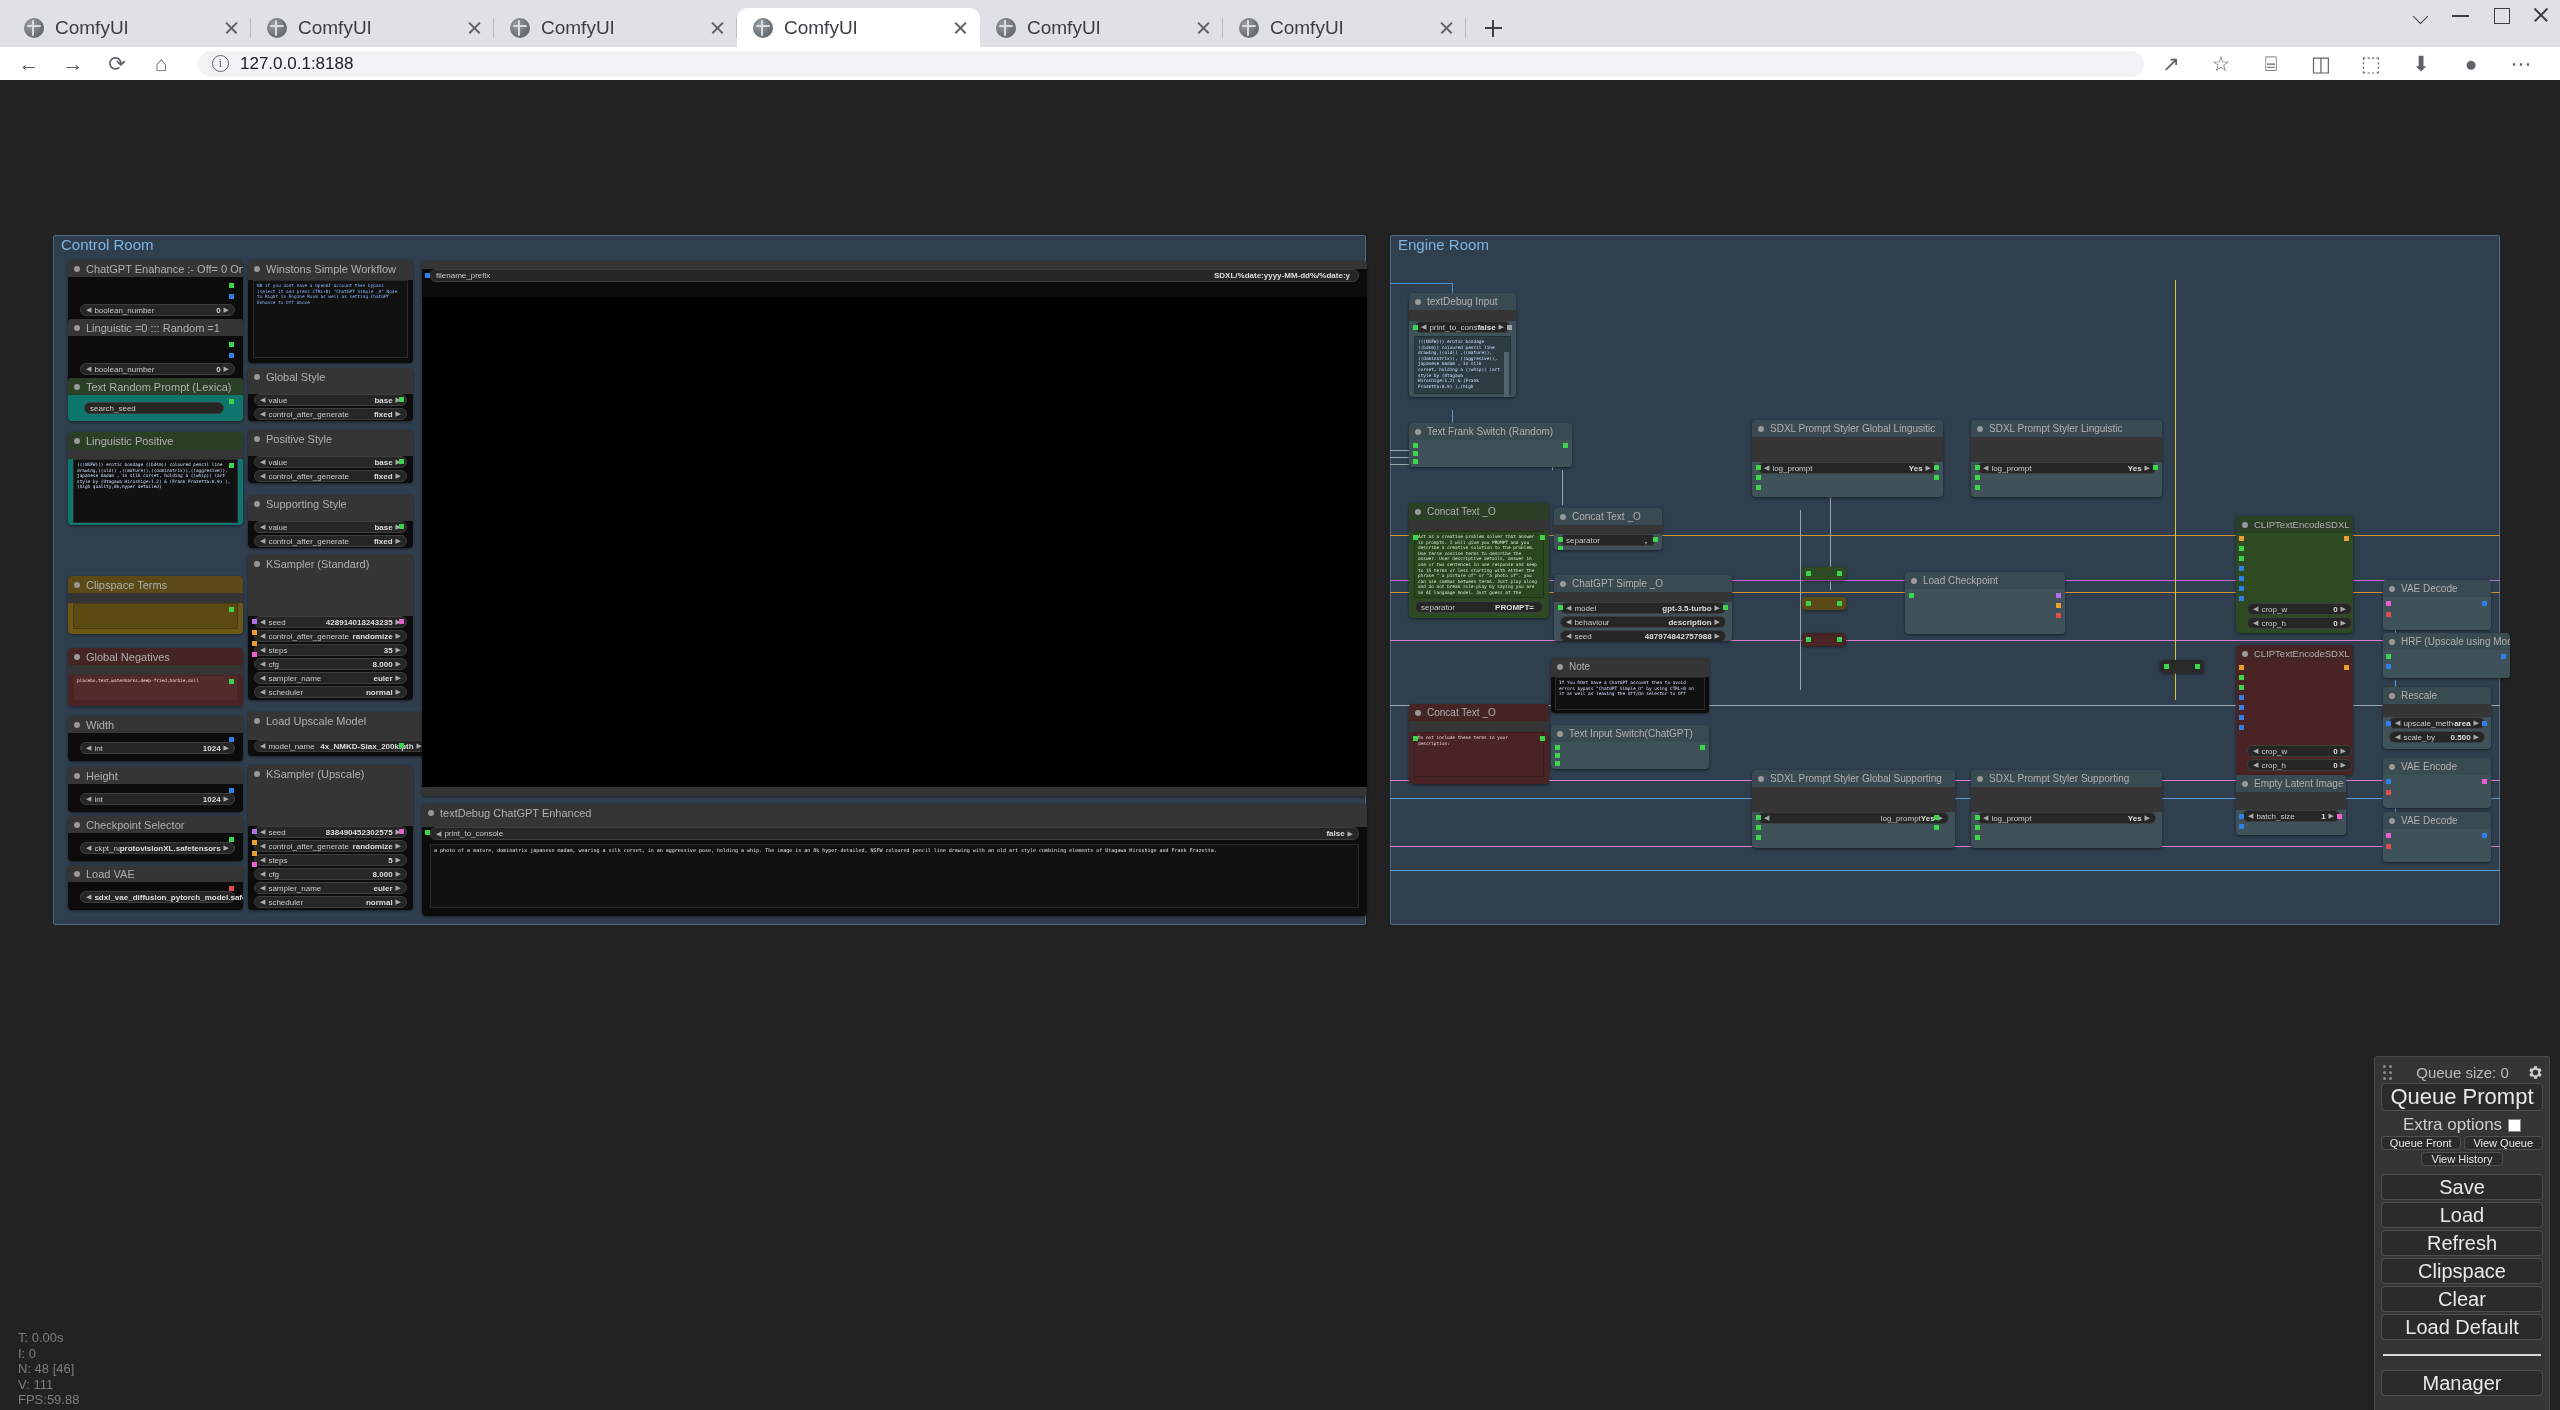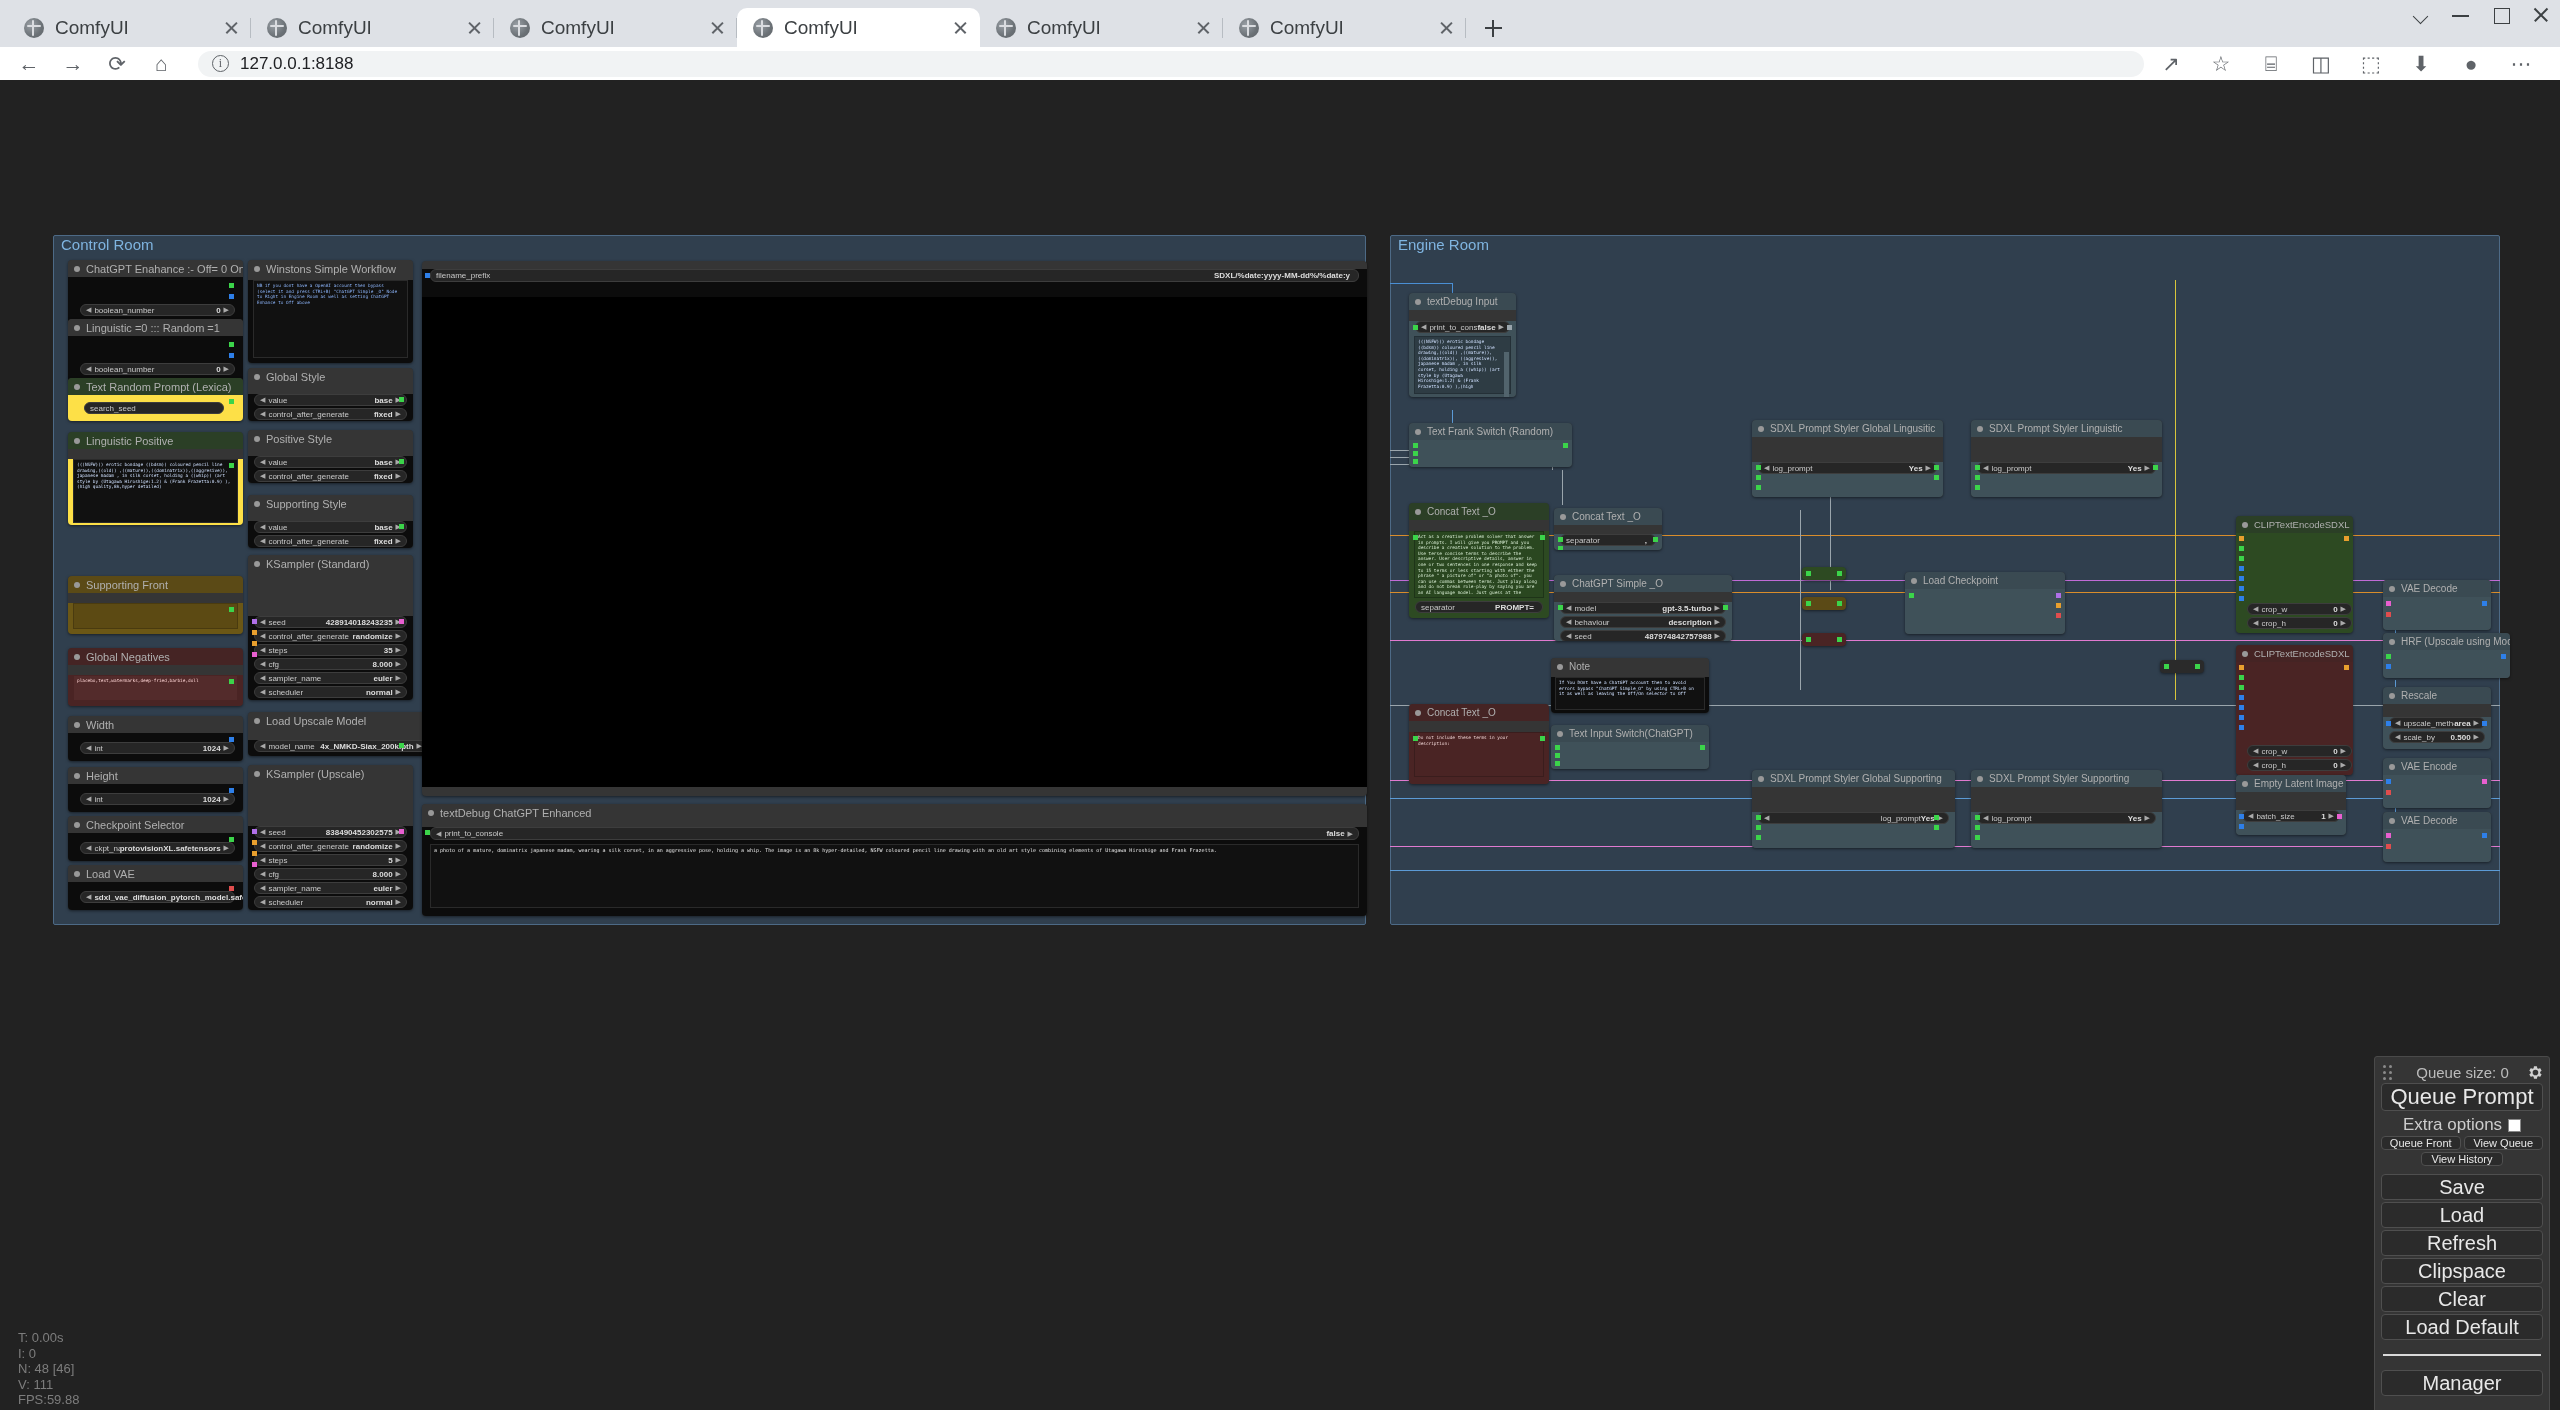--- a/index.html
+++ b/index.html
@@ -103,21 +103,21 @@
   
   .node { position: absolute; background: #353535; border-radius: 4px; overflow: hidden;
           box-shadow: 0 1px 3px rgba(0,0,0,.5); }
   .node-header {
     height: 17px; display: flex; align-items: center; padding-left: 6px;
     font-size: 11px; color: #b0b0b0; background: #353535; white-space: nowrap;
   }
   .node-dot { width: 6px; height: 6px; border-radius: 50%; background: #999; margin-right: 6px; flex:0 0 6px; }
   .node-body { background: #000; position: relative; }
   .node-body.teal  { background: #3f5159; }
-  .node-body.dgreen{ background: #fde047; }
+  .node-body.dgreen{ background: #0f766e; }
   .node-body.olive { background: #6b5716; }
   .node-body.maroon{ background: #4a2424; }
   .node-body.dark  { background: #0c0c0c; }
   .node-hdr-teal   { background: #3a4a52; }
   .node-hdr-green  { background: #2b3f26; }
   .node-hdr-olive  { background: #5b4a16; }
   .node-hdr-maroon { background: #452424; }
 
   
   .widget {
@@ -313,21 +313,21 @@
     </div>
     <div class="node-body dgreen" style="height:76px;">
       <span class="slot s-green" style="left:161px;top:4px;"></span>
       <div class="txtbox" style="height:64px;margin-top:10px;">(((NSFW))) erotic bondage ((bdsm)) coloured pencil line drawing,((old)) ,((mature)),((dominatrix)),((aggresive)), japanese madam , in silk corset,  holding a ((whip)) (art style by (Utagawa Hiroshige:1.2) &amp; (Frank Frazetta:0.9) ),(high quality,8k,hyper detailed)</div>
     </div>
   </div>
 
   <div class="node" style="left:68px;top:496px;width:175px;height:58px;">
     <div class="node-header node-hdr-olive">
       <i class="node-dot"></i>
-      <span>Supporting Front</span>
+      <span>Clipspace Terms</span>
     </div>
     <div class="node-body olive" style="height:41px;">
       <span class="slot s-green" style="left:161px;top:4px;"></span>
       <div class="txtbox" style="height:26px;margin-top:10px;background:#5c4a13;border-color:#4a3b0f;"></div>
     </div>
   </div>
 
   <div class="node" style="left:68px;top:568px;width:175px;height:58px;">
     <div class="node-header node-hdr-maroon">
       <i class="node-dot"></i>

